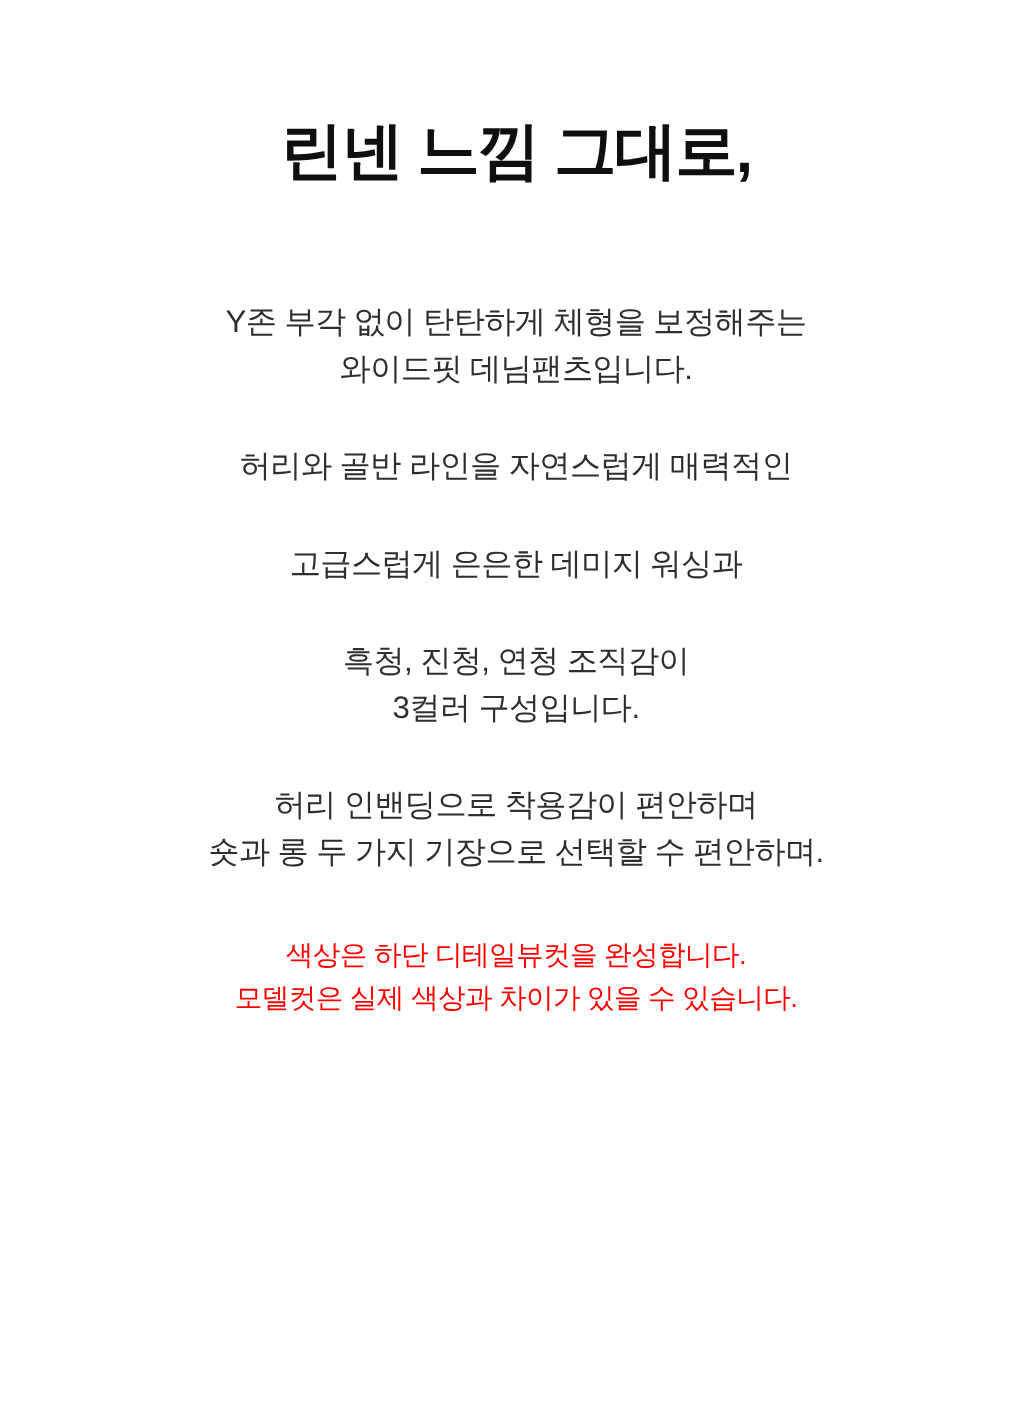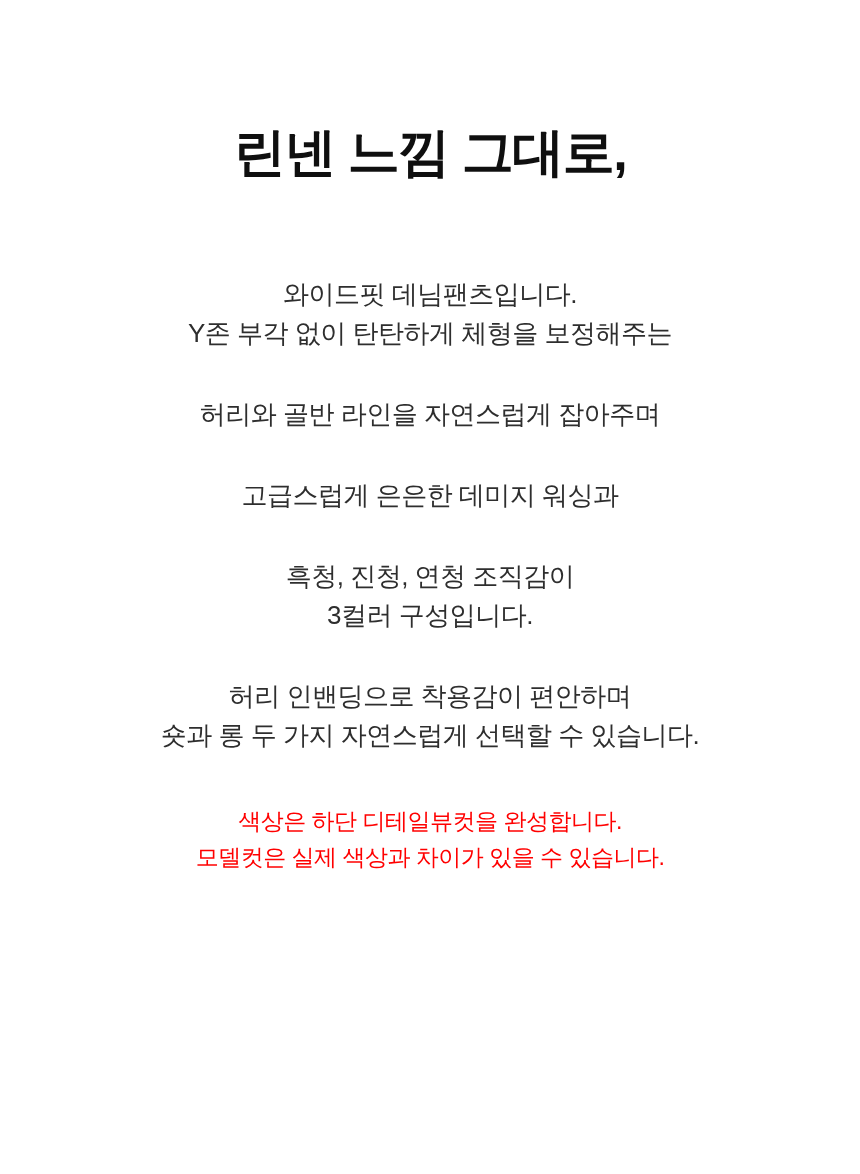--- a/index.html
+++ b/index.html
@@ -11,21 +11,21 @@
     width: 860px;
     height: 1174px;
     overflow: hidden;
     font-family: "Liberation Sans", "DejaVu Sans", sans-serif;
     -webkit-font-smoothing: antialiased;
   }
   .page {
     width: 860px;
     height: 1174px;
     box-sizing: border-box;
-    padding-top: 118px;
+    padding-top: 92px;
     text-align: center;
     background: var(--page-bg, #ffffff);
   }
   .headline {
     font-size: 52px;
     line-height: 69px;
     font-weight: 800;
     letter-spacing: -1.5px;
     color: var(--title-color, #0f0f0f);
   }
@@ -57,40 +57,40 @@
 
 <div class="page">
 
   <h1 class="headline" style="margin:0;">
     <span class="line">린넨 느낌 그대로,</span>
   </h1>
 
   <div class="descriptions">
 
     <p class="paragraph">
+      <span class="line">Y존 부각 없이 탄탄하게 체형을 보정해주는</span>
       <span class="line">와이드핏 데님팬츠입니다.</span>
-      <span class="line">Y존 부각 없이 탄탄하게 체형을 보정해주는</span>
     </p>
 
     <p class="paragraph">
-      <span class="line">허리와 골반 라인을 자연스럽게 잡아주며</span>
+      <span class="line">허리와 골반 라인을 자연스럽게 매력적인</span>
     </p>
 
     <p class="paragraph">
       <span class="line">고급스럽게 은은한 데미지 워싱과</span>
     </p>
 
     <p class="paragraph">
       <span class="line">흑청, 진청, 연청 조직감이</span>
       <span class="line">3컬러 구성입니다.</span>
     </p>
 
     <p class="paragraph">
       <span class="line">허리 인밴딩으로 착용감이 편안하며</span>
-      <span class="line">숏과 롱 두 가지 자연스럽게 선택할 수 있습니다.</span>
+      <span class="line">숏과 롱 두 가지 기장으로 선택할 수 편안하며.</span>
     </p>
 
   </div>
 
   <div class="notice">
     <span class="line">색상은 하단 디테일뷰컷을 완성합니다.</span>
     <span class="line">모델컷은 실제 색상과 차이가 있을 수 있습니다.</span>
   </div>
 
 </div>

